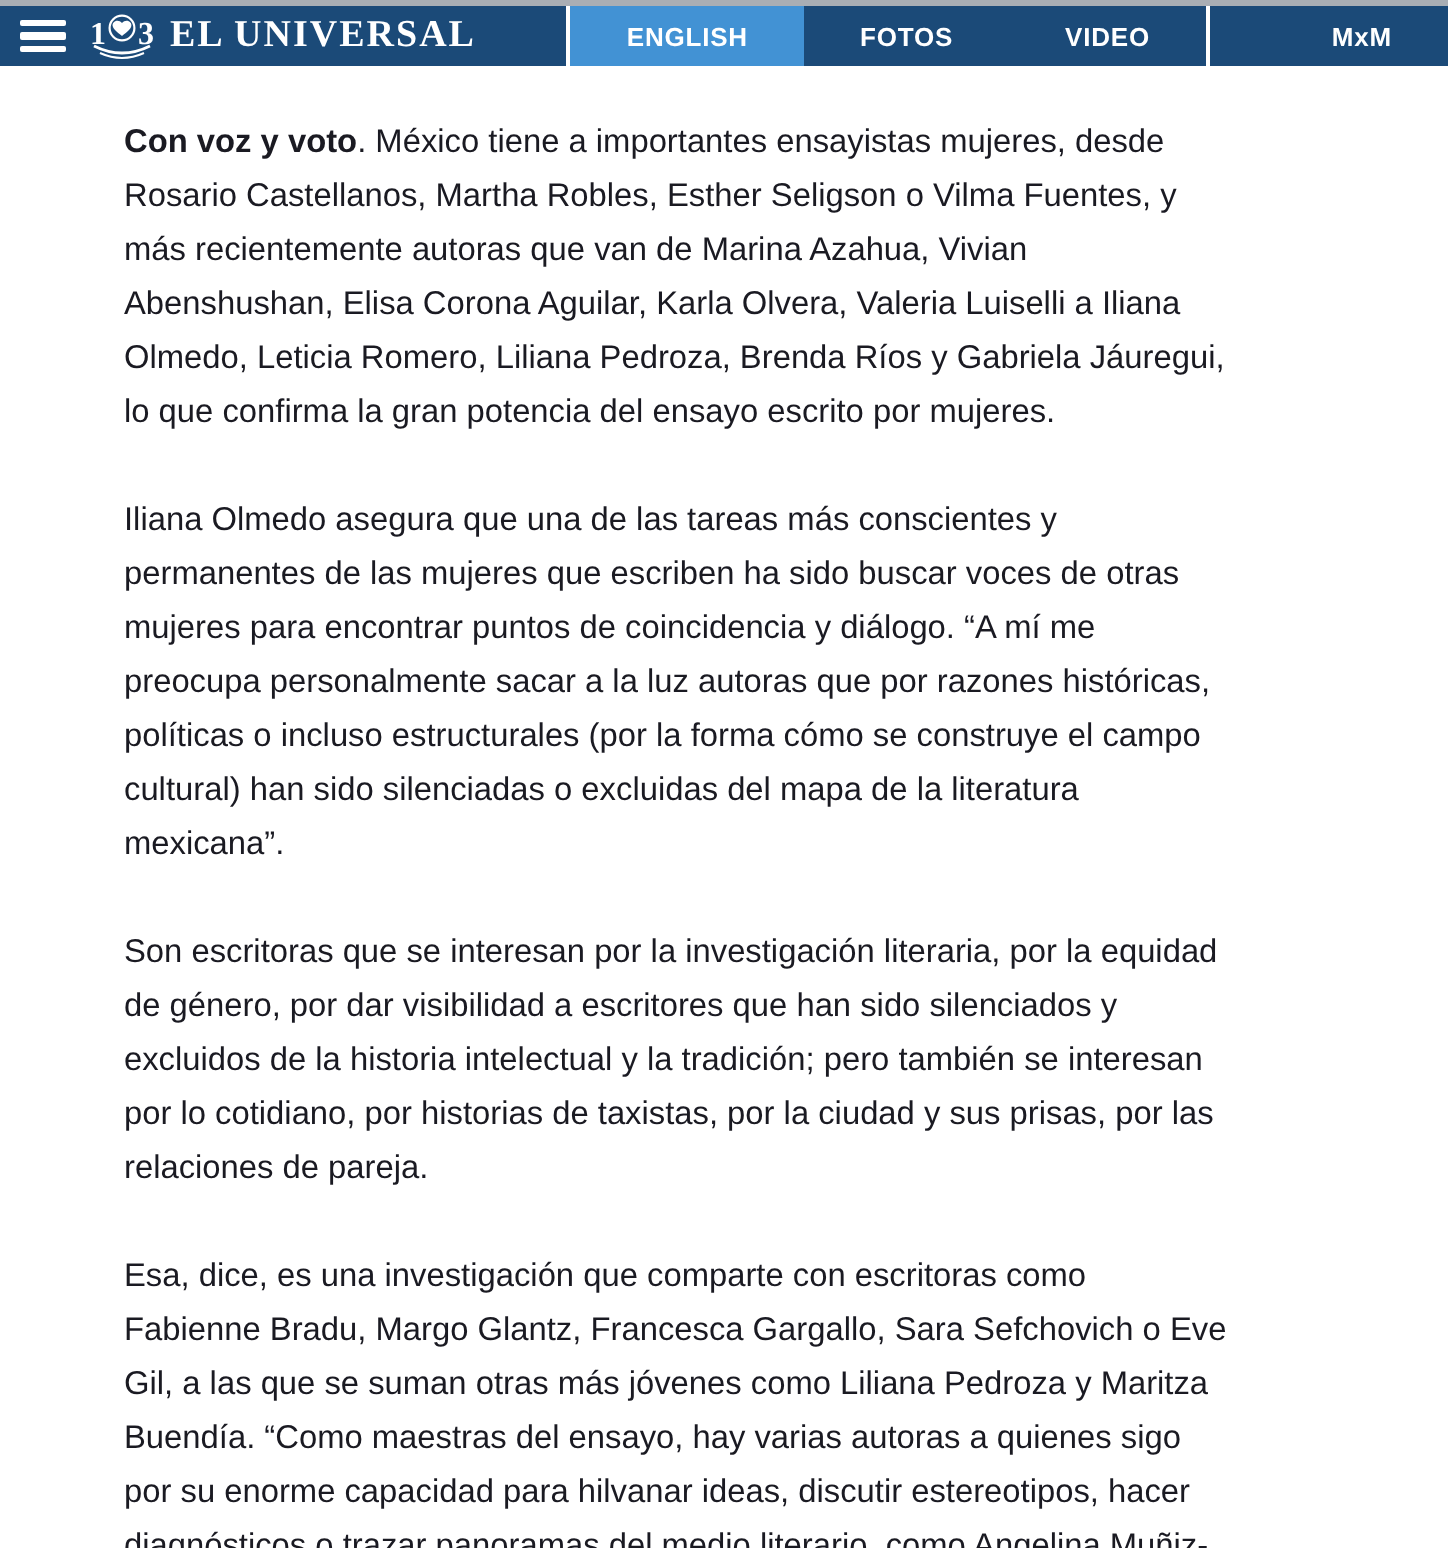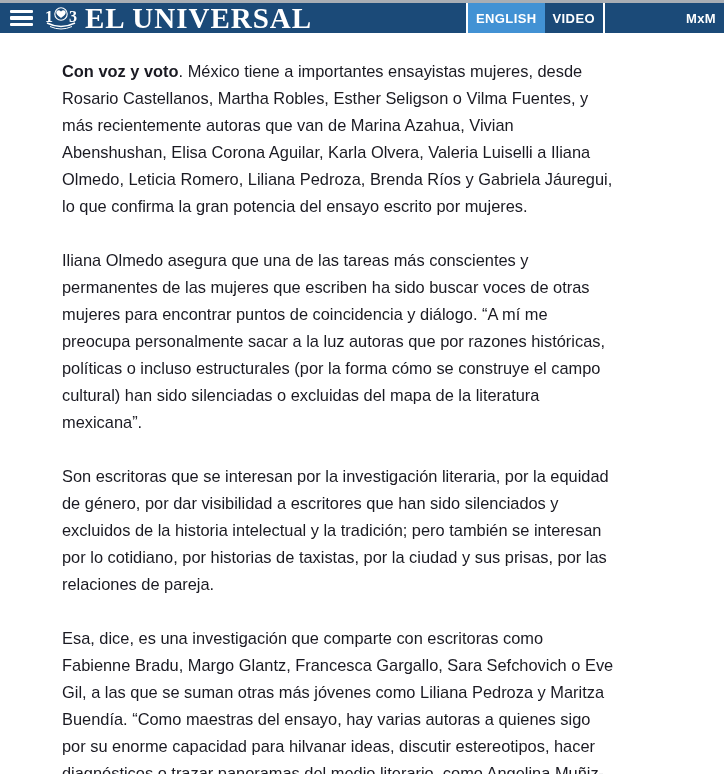--- a/index.html
+++ b/index.html
@@ -42,35 +42,35 @@
   .brand {
     display: flex;
     align-items: center;
     gap: 7px;
     cursor: pointer;
   }
   .emblem { display: flex; align-items: flex-end; padding-bottom: 1px; }
   .brand-text {
     font-family: "Liberation Serif", serif;
     font-weight: bold;
-    font-size: 29px;
+    font-size: 19px;
     letter-spacing: 1px;
     line-height: 30px;
     white-space: nowrap;
   }
   .head-spacer { flex: 1; }
   .vdivider {
     width: 2px;
     background: #ffffff;
   }
   .nav-tabs { display: flex; align-items: stretch; }
   .tab {
     display: flex;
     align-items: center;
-    padding: 0 8px;
+    padding: 0 28px;
     font-size: 13px;
     font-weight: 600;
     letter-spacing: 0.4px;
     white-space: nowrap;
     cursor: pointer;
   }
   .tab.active { background: #4292d4; }
   .tab-mxm-region {
     width: 119px;
     display: flex;
@@ -118,20 +118,21 @@
     </span>
     <span class="brand-text">EL UNIVERSAL</span>
   </div>
 
   <div class="head-spacer"></div>
 
   <div class="vdivider"></div>
 
   <nav class="nav-tabs">
     <div class="tab active">ENGLISH</div>
+    <div class="tab">FOTOS</div>
     <div class="tab">VIDEO</div>
   </nav>
 
   <div class="vdivider"></div>
 
   <div class="tab-mxm-region">
     <div class="tab">MxM</div>
   </div>
 </header>
 

